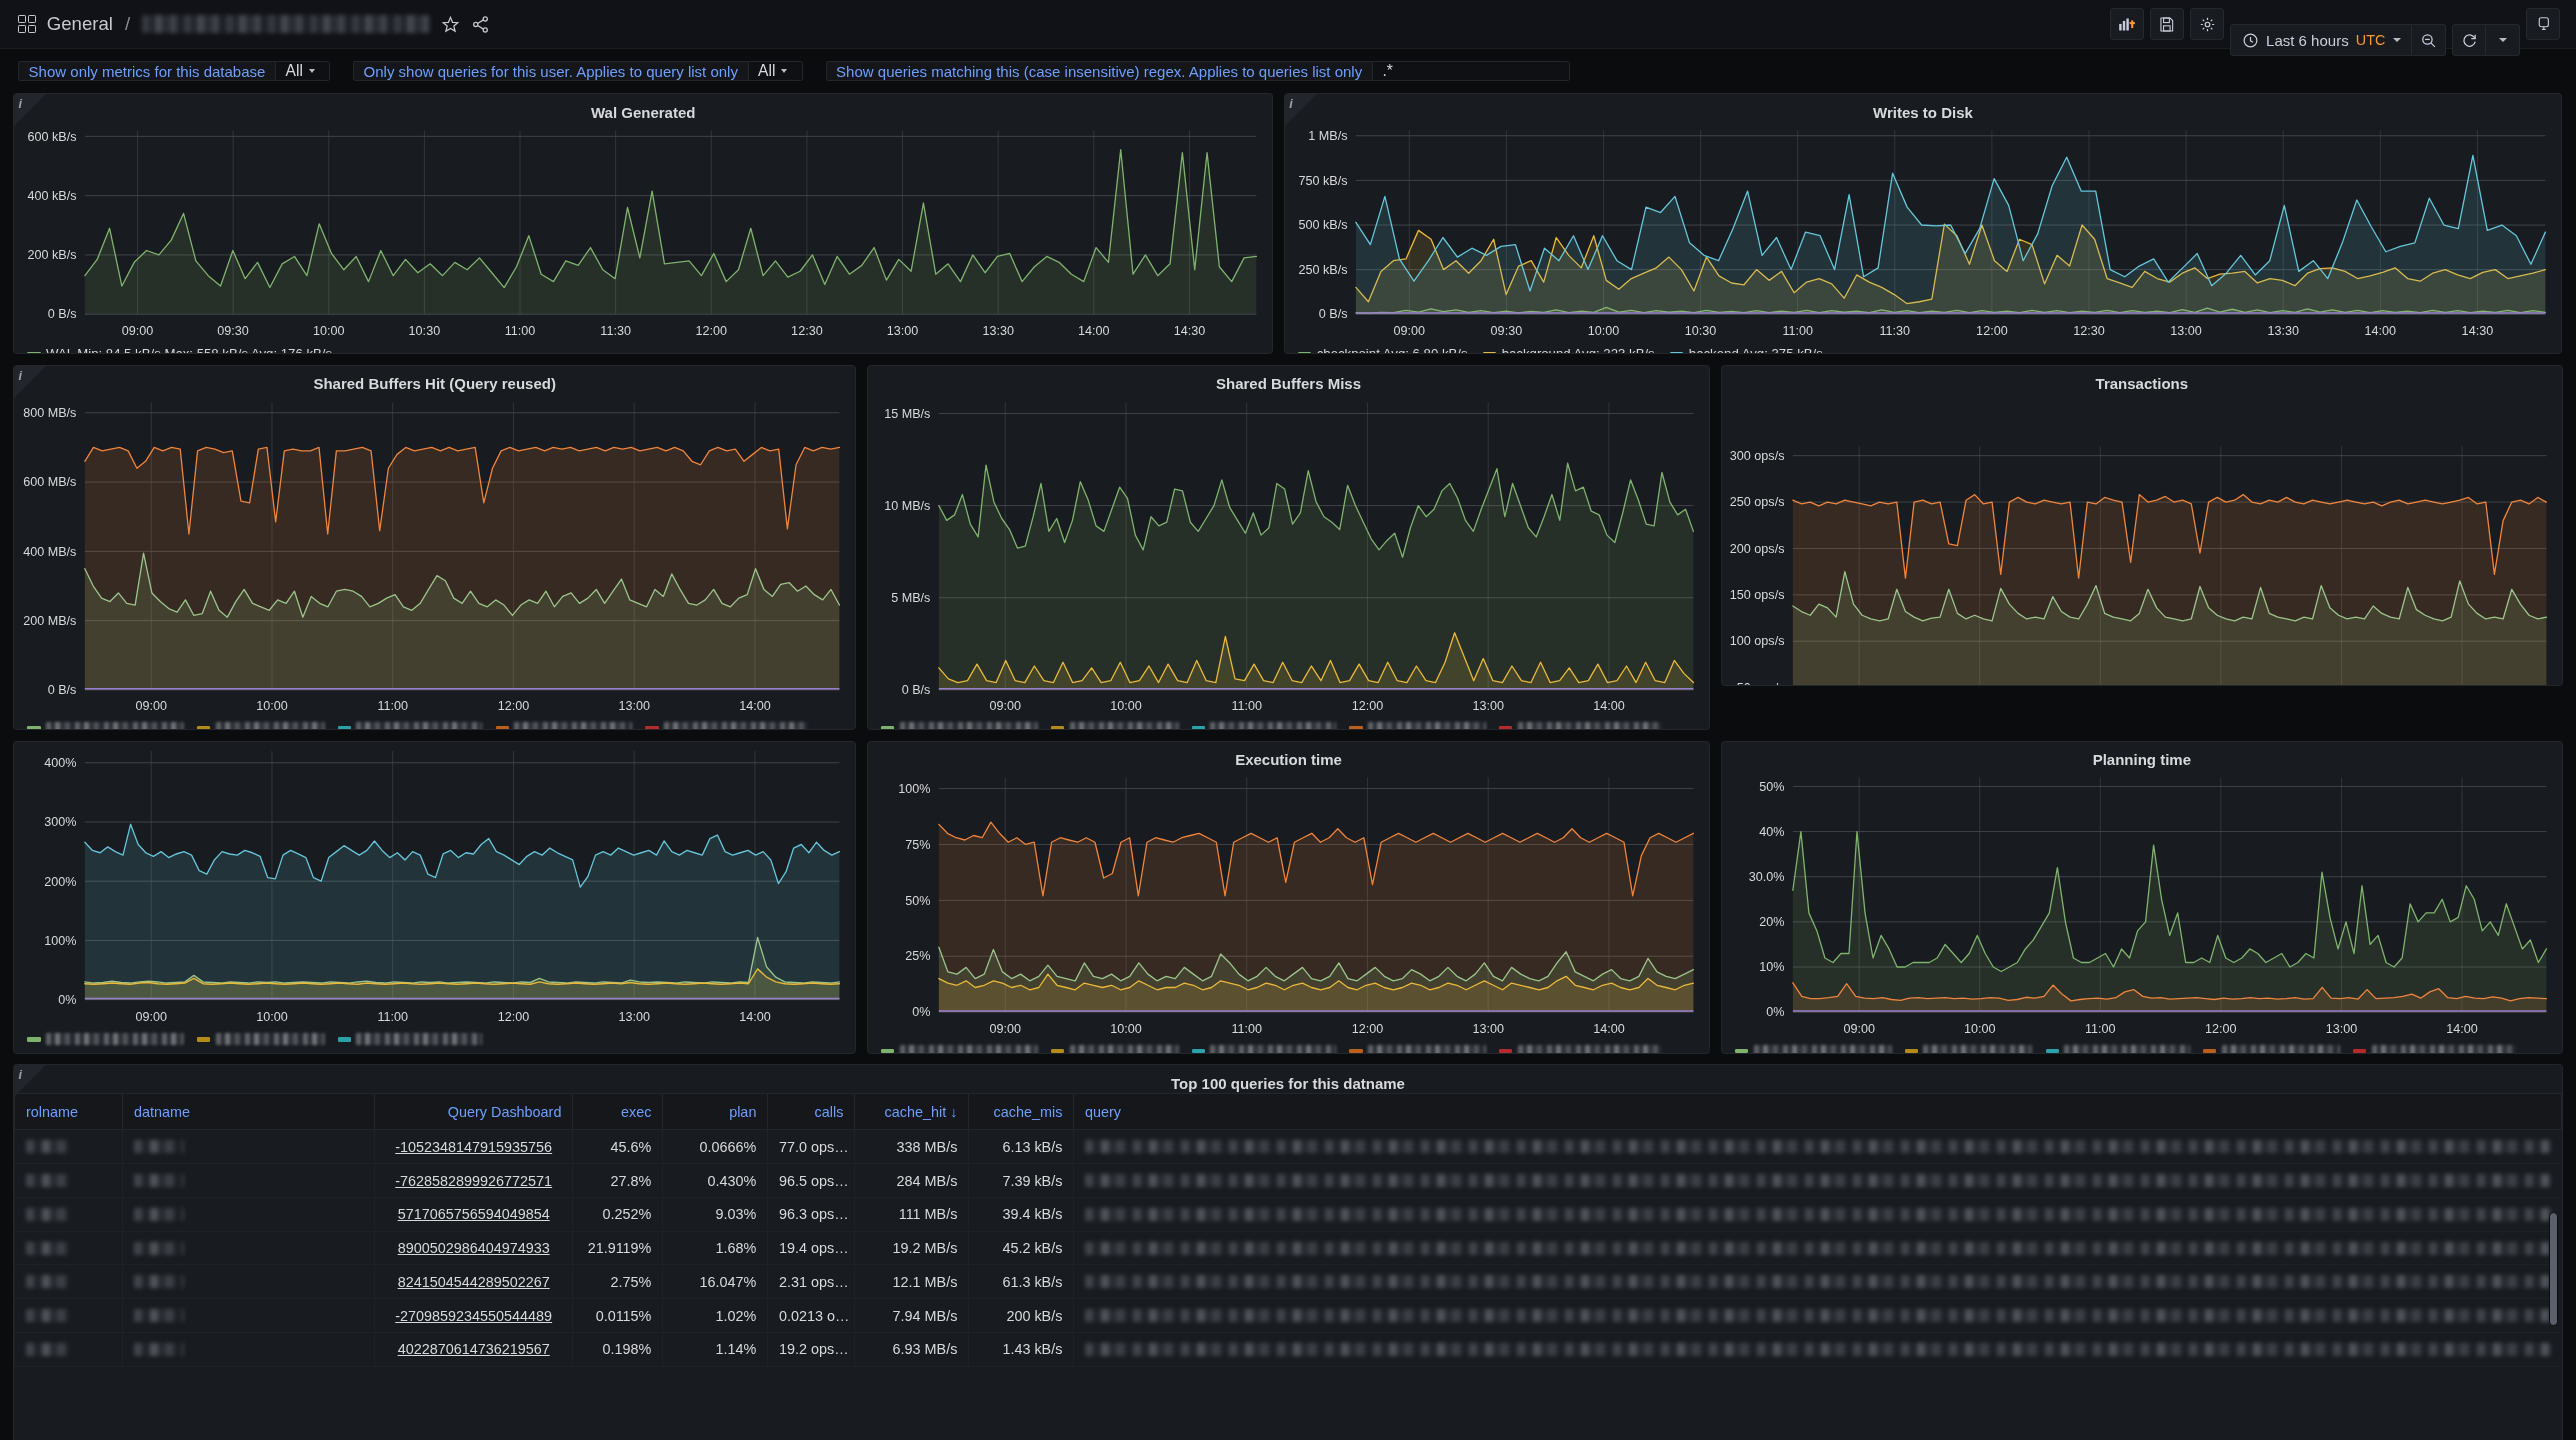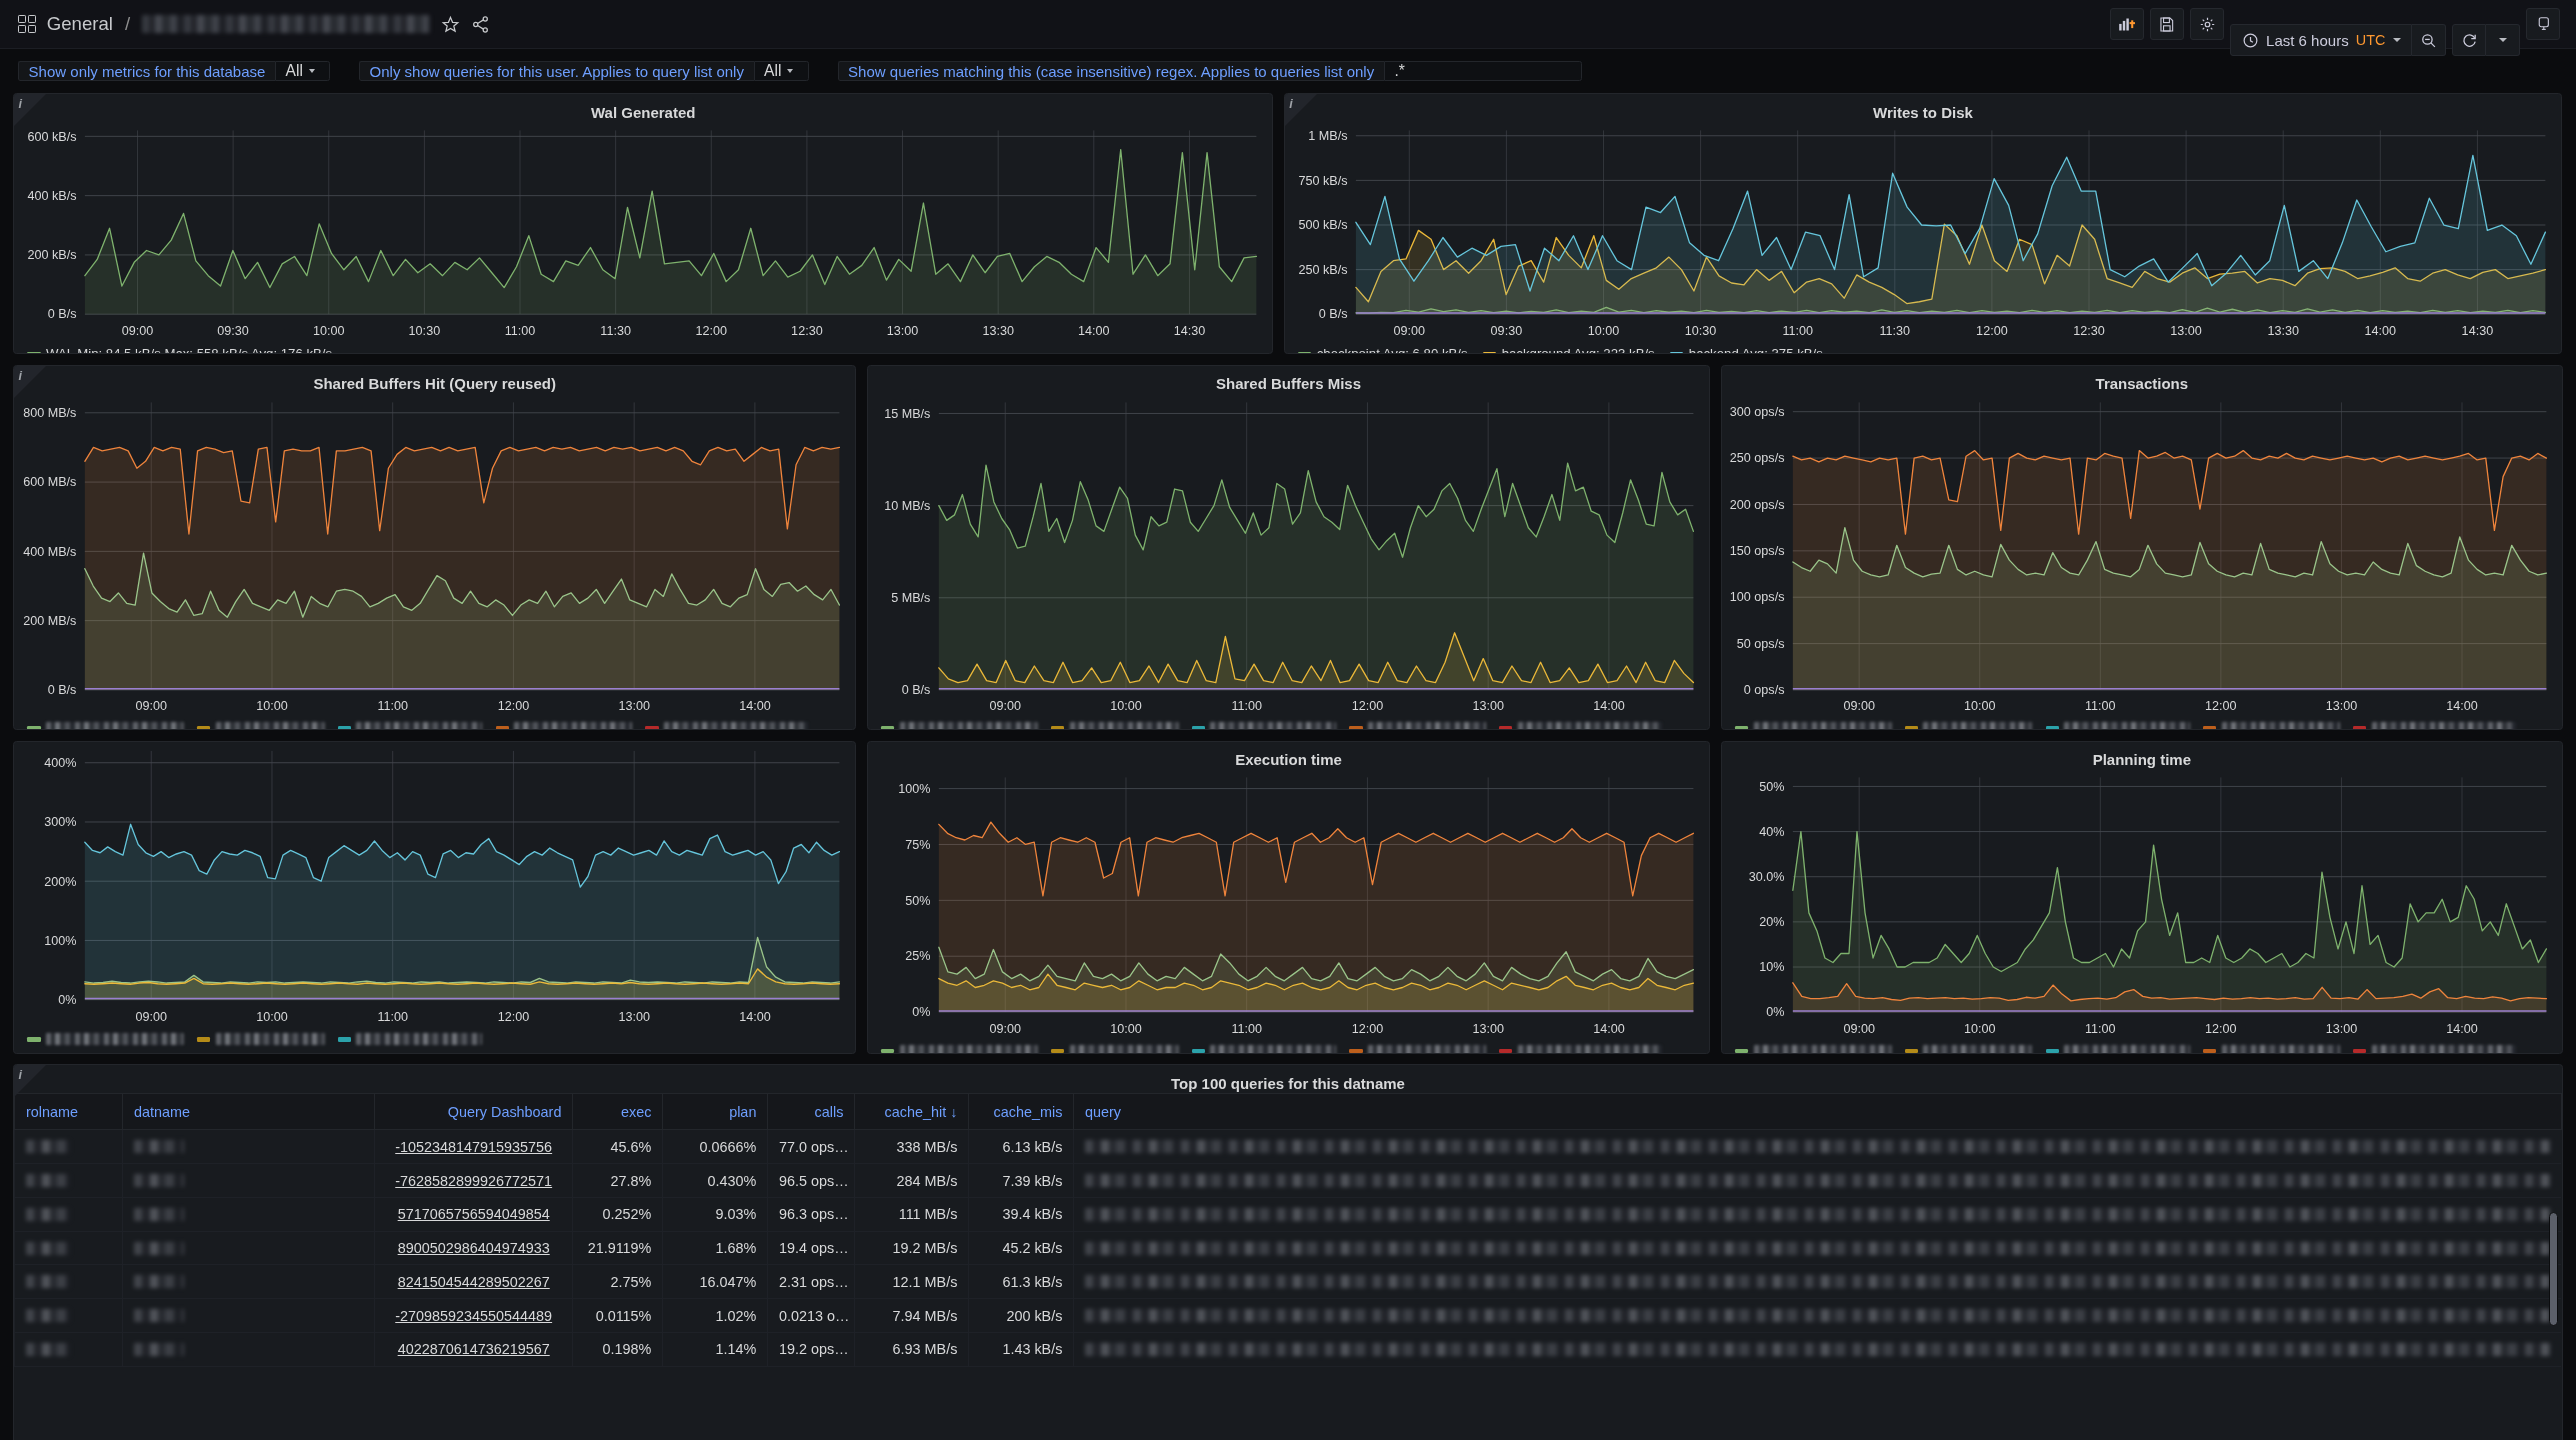--- a/index.html
+++ b/index.html
@@ -42,21 +42,21 @@
   .timepicker { padding:0 10.8px; gap:7.2px; }
   .tz { color:#ff9830; font-size:14.4px; }
   .caret { width:0;height:0;border-left:4.2px solid transparent;border-right:4.2px solid transparent;border-top:4.8px solid #b9bcc2; }
   .bgroup { display:flex; }
   .bgroup .tbtn { border-radius:0; border-left-width:0;margin-top:32px; }
   .bgroup .tbtn:first-child { border-radius:3px 0 0 3px; border-left-width:0.6px; }
   .bgroup .tbtn:last-child { border-radius:0 3px 3px 0; }
 
   
   .varbar { display:flex; align-items:center; gap:0; padding:5.4px 15.6px 5.4px 18px; height:44px; background:#0b0c0e;}
-  .vargroup { display:flex; align-items:stretch; margin-right:29px; }
+  .vargroup { display:flex; align-items:stretch; margin-right:23px; }
   .varlabel {
     background:#141619; border:0.6px solid #23262b; border-right:none;
     border-radius:2.4px 0 0 2.4px; padding:0 9.6px;
     display:flex; align-items:center; color:#6e9fff; font-size:15px; white-space:nowrap;
   }
   .varvalue {
     background:#0e1013; border:0.6px solid #23262b; border-radius:0 2.4px 2.4px 0;
     padding:0 9.6px; min-width:55px;
     display:flex; align-items:center; gap:6px; color:#d8d9da; font-size:15.6px; cursor:pointer;
   }
@@ -467,21 +467,21 @@
               <span class="swatch" style="background: rgb(189, 95, 28);"></span>
               <span class="lgblur" style="width: 118px;"></span>
             </div>
             <div class="lgitem">
               <span class="swatch" style="background: rgb(181, 42, 42);"></span>
               <span class="lgblur" style="width: 144px;"></span>
             </div>
           </div>
         </div>
     </div>
-    <div class="panel" style="width:845px;height:365px;">
+    <div class="panel" style="width:845px;height:321px;gap:44px;">
       <div class="panel-title">Transactions</div>
       <div class="plot">
           <svg viewBox="0 0 1399 541" preserveAspectRatio="none">
             <line x1="118" y1="493" x2="1373" y2="493" class="gridline"></line>
             <text x="104" y="500" class="ytick">0 ops/s</text>
             <line x1="118" y1="415.741935483871" x2="1373" y2="415.741935483871" class="gridline"></line>
             <text x="104" y="422.741935483871" class="ytick">50 ops/s</text>
             <line x1="118" y1="338.48387096774195" x2="1373" y2="338.48387096774195" class="gridline"></line>
             <text x="104" y="345.48387096774195" class="ytick">100 ops/s</text>
             <line x1="118" y1="261.2258064516129" x2="1373" y2="261.2258064516129" class="gridline"></line>

